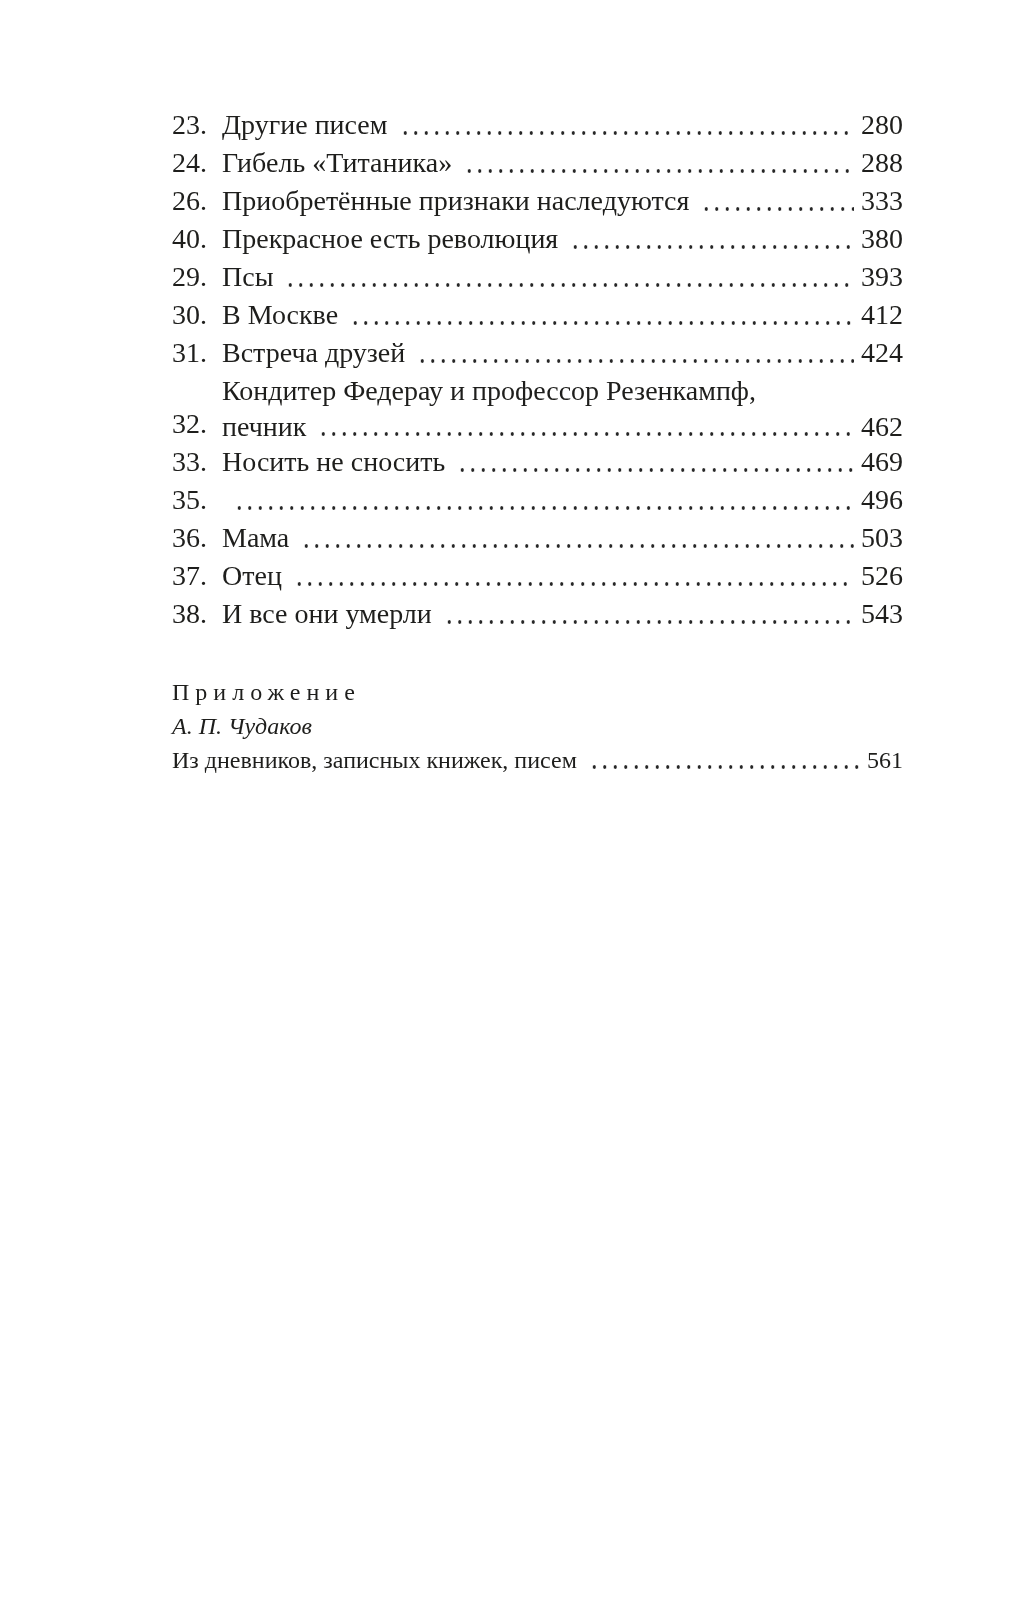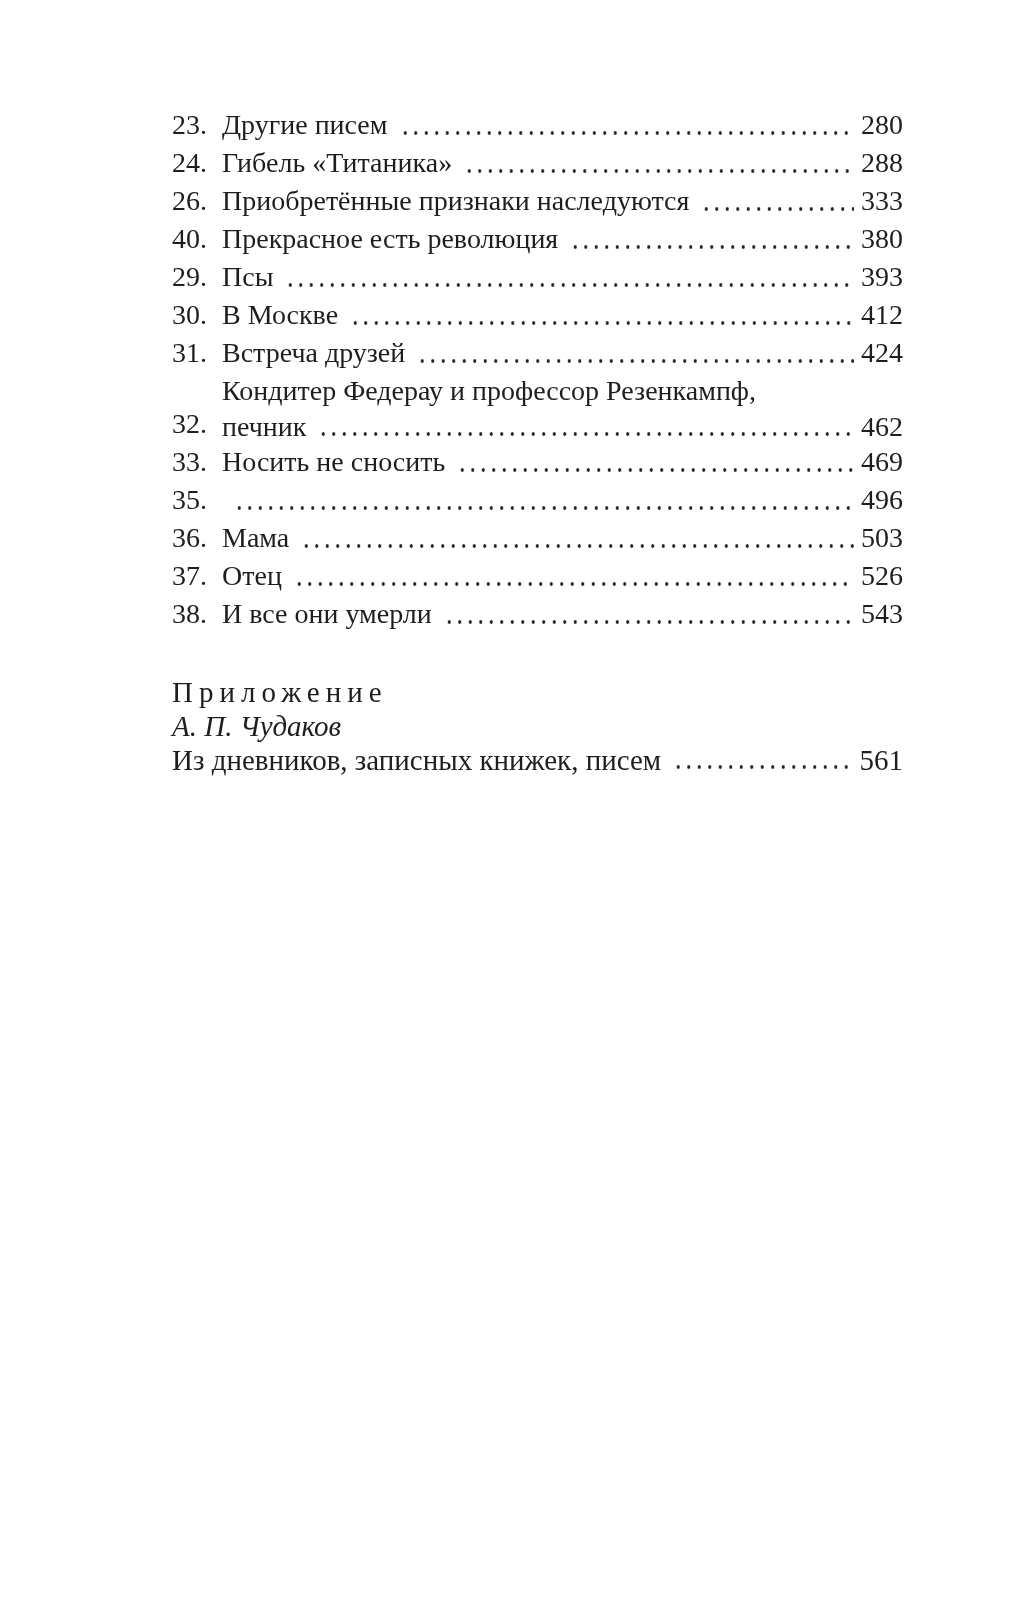--- a/index.html
+++ b/index.html
@@ -62,21 +62,21 @@
   }
   .line2 .dots {
     background-position: left calc(100% - 7px);
   }
   .pageno {
     flex: 0 0 auto;
     white-space: nowrap;
   }
   .appendix {
     margin-top: 42px;
-    font-size: 29px;
+    font-size: 24px;
     line-height: 34px;
   }
   .appendix-heading {
     letter-spacing: 6px;
   }
   .appendix-author {
     font-style: italic;
   }
   .appendix-entry {
     display: flex;

